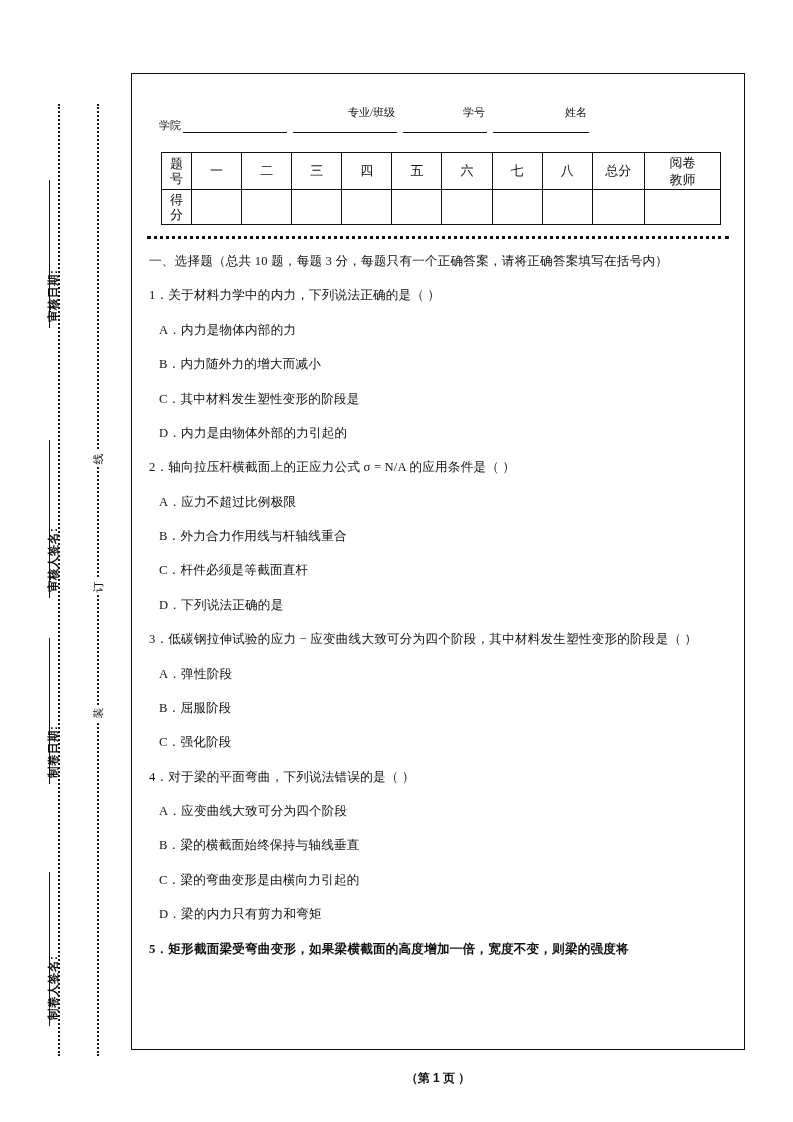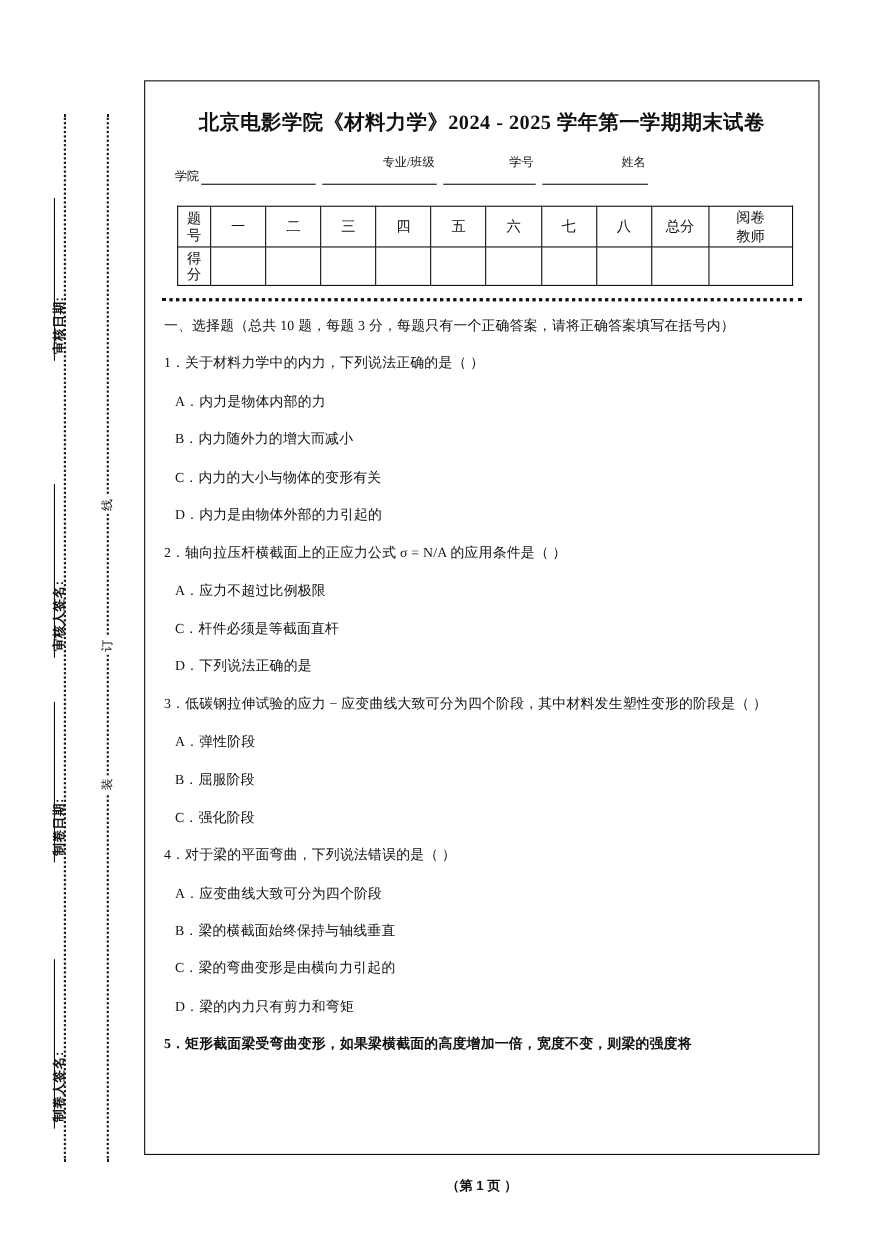--- a/index.html
+++ b/index.html
@@ -192,21 +192,20 @@
 
   <div class="vlabel" style="left:46px; top:778px;">制卷日期:</div>
   <div class="vline-under" style="left:49px; top:638px; height:146px;"></div>
 
   <div class="vlabel" style="left:46px; top:1020px;">制卷人签名:</div>
   <div class="vline-under" style="left:49px; top:872px; height:154px;"></div>
 </div>
 
 <div id="exam-body">
 
-  <div id="exam-title">北京电影学院《材料力学》2024 - 2025  学年第一学期期末试卷</div>
 
   <div id="identity-row">
     <span class="idf">
       <span class="idf-label">学院</span>
       <span class="idf-blank" id="blank-college"></span>
     </span>
     <span class="idf">
       <span class="idf-label">专业/班级</span>
       <span class="idf-blank" id="blank-major"></span>
     </span>
@@ -267,29 +266,32 @@
     <div class="q-section-head">一、选择题（总共 10 题，每题 3 分，每题只有一个正确答案，请将正确答案填写在括号内）</div>
 
     <div class="q-stem">1．关于材料力学中的内力，下列说法正确的是（  ）</div>
     <div class="q-opt">
       <span class="opt-key">A．</span><span>内力是物体内部的力</span>
     </div>
     <div class="q-opt">
       <span class="opt-key">B．</span><span>内力随外力的增大而减小</span>
     </div>
     <div class="q-opt">
-      <span class="opt-key">C．</span><span>内力的大小与物体的变形有关</span>
+      <span class="opt-key">C．</span><span>其中材料发生塑性变形的阶段是</span>
     </div>
     <div class="q-opt">
       <span class="opt-key">D．</span><span>内力是由物体外部的力引起的</span>
     </div>
 
     <div class="q-stem">2．轴向拉压杆横截面上的正应力公式 σ = N/A 的应用条件是（  ）</div>
     <div class="q-opt">
       <span class="opt-key">A．</span><span>应力不超过比例极限</span>
+    </div>
+    <div class="q-opt">
+      <span class="opt-key">B．</span><span>外力合力作用线与杆轴线重合</span>
     </div>
     <div class="q-opt">
       <span class="opt-key">C．</span><span>杆件必须是等截面直杆</span>
     </div>
     <div class="q-opt">
       <span class="opt-key">D．</span><span>下列说法正确的是</span>
     </div>
 
     <div class="q-stem">3．低碳钢拉伸试验的应力 − 应变曲线大致可分为四个阶段，其中材料发生塑性变形的阶段是（  ）</div>
     <div class="q-opt">

